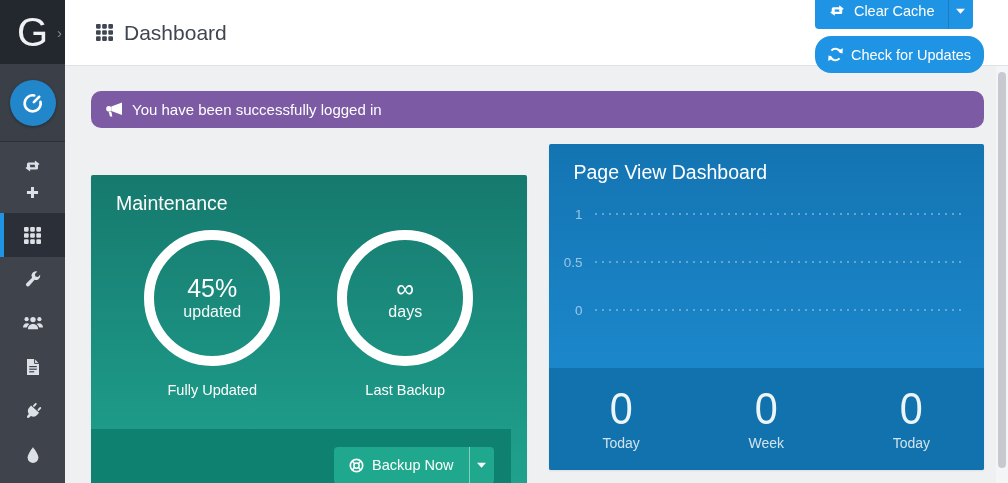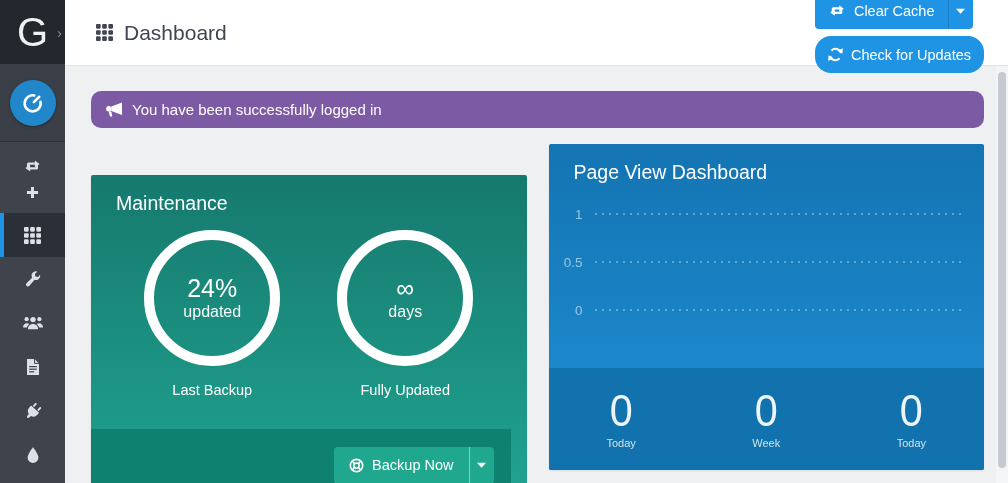--- a/index.html
+++ b/index.html
@@ -69,21 +69,21 @@
   
   .stats { background:linear-gradient(180deg,#1474b2 0%,#1e90d6 100%); }
   .chart { margin-top:6px; }
   .chart-row { height:48px; display:flex; align-items:center; padding-right:18px; }
   .chart-row .tick { width:46px; text-align:right; padding-right:12px; font-size:13.5px; color:rgba(255,255,255,.55); }
   .chart-row .gridline { flex:1; height:2px;
     background:repeating-linear-gradient(90deg, rgba(255,255,255,.32) 0 2px, transparent 2px 7px); }
   .s-footer { position:absolute; left:0; right:0; bottom:0; height:102px; background:#1172ad; display:flex; }
   .counter { flex:1; display:flex; flex-direction:column; align-items:center; justify-content:center; }
   .counter .value { font-size:44px; font-weight:300; line-height:1; color:rgba(255,255,255,.93); transform:scaleX(.94); }
-  .counter .label { font-size:11px; color:rgba(255,255,255,.8); margin-top:4px; }
+  .counter .label { font-size:14px; color:rgba(255,255,255,.8); margin-top:4px; }
 
   
   .scroll-track { position:absolute; right:0; top:64px; bottom:0; width:12px; background:#f4f5f6; z-index:1; }
   .scroll-thumb { position:absolute; right:2px; top:8px; width:8px; height:396px; background:#c6cad0; border-radius:4px; cursor:grab; }
 </style>
 </head>
 <body>
 
 <aside class="sidebar">
   <div class="logo-box">
@@ -244,31 +244,31 @@
     </span>
     <span>You have been successfully logged in</span>
   </div>
 
   <div class="panels">
 
     <section class="panel maintenance">
       <h2 class="panel-title">Maintenance</h2>
       <div class="circles">
         <div class="circle">
-          <span class="big">24%</span>
+          <span class="big">45%</span>
           <span class="sub">updated</span>
         </div>
         <div class="circle">
           <span class="big">∞</span>
           <span class="sub">days</span>
         </div>
       </div>
       <div class="circle-labels">
+        <span class="circle-label">Fully Updated</span>
         <span class="circle-label">Last Backup</span>
-        <span class="circle-label">Fully Updated</span>
       </div>
       <div class="m-footer">
         <div class="backup-split">
           <button class="backup-main">
             <span>
               <svg width="15" height="15" viewBox="0 0 16 16" fill="none" stroke="currentColor">
                 <circle cx="8" cy="8" r="6.6" stroke-width="1.8"></circle>
                 <circle cx="8" cy="8" r="2.8" stroke-width="1.6"></circle>
                 <path d="M3.3 3.3l2.7 2.7M12.7 3.3l-2.7 2.7M3.3 12.7l2.7-2.7M12.7 12.7l-2.7-2.7" stroke-width="1.6"></path>
               </svg>

